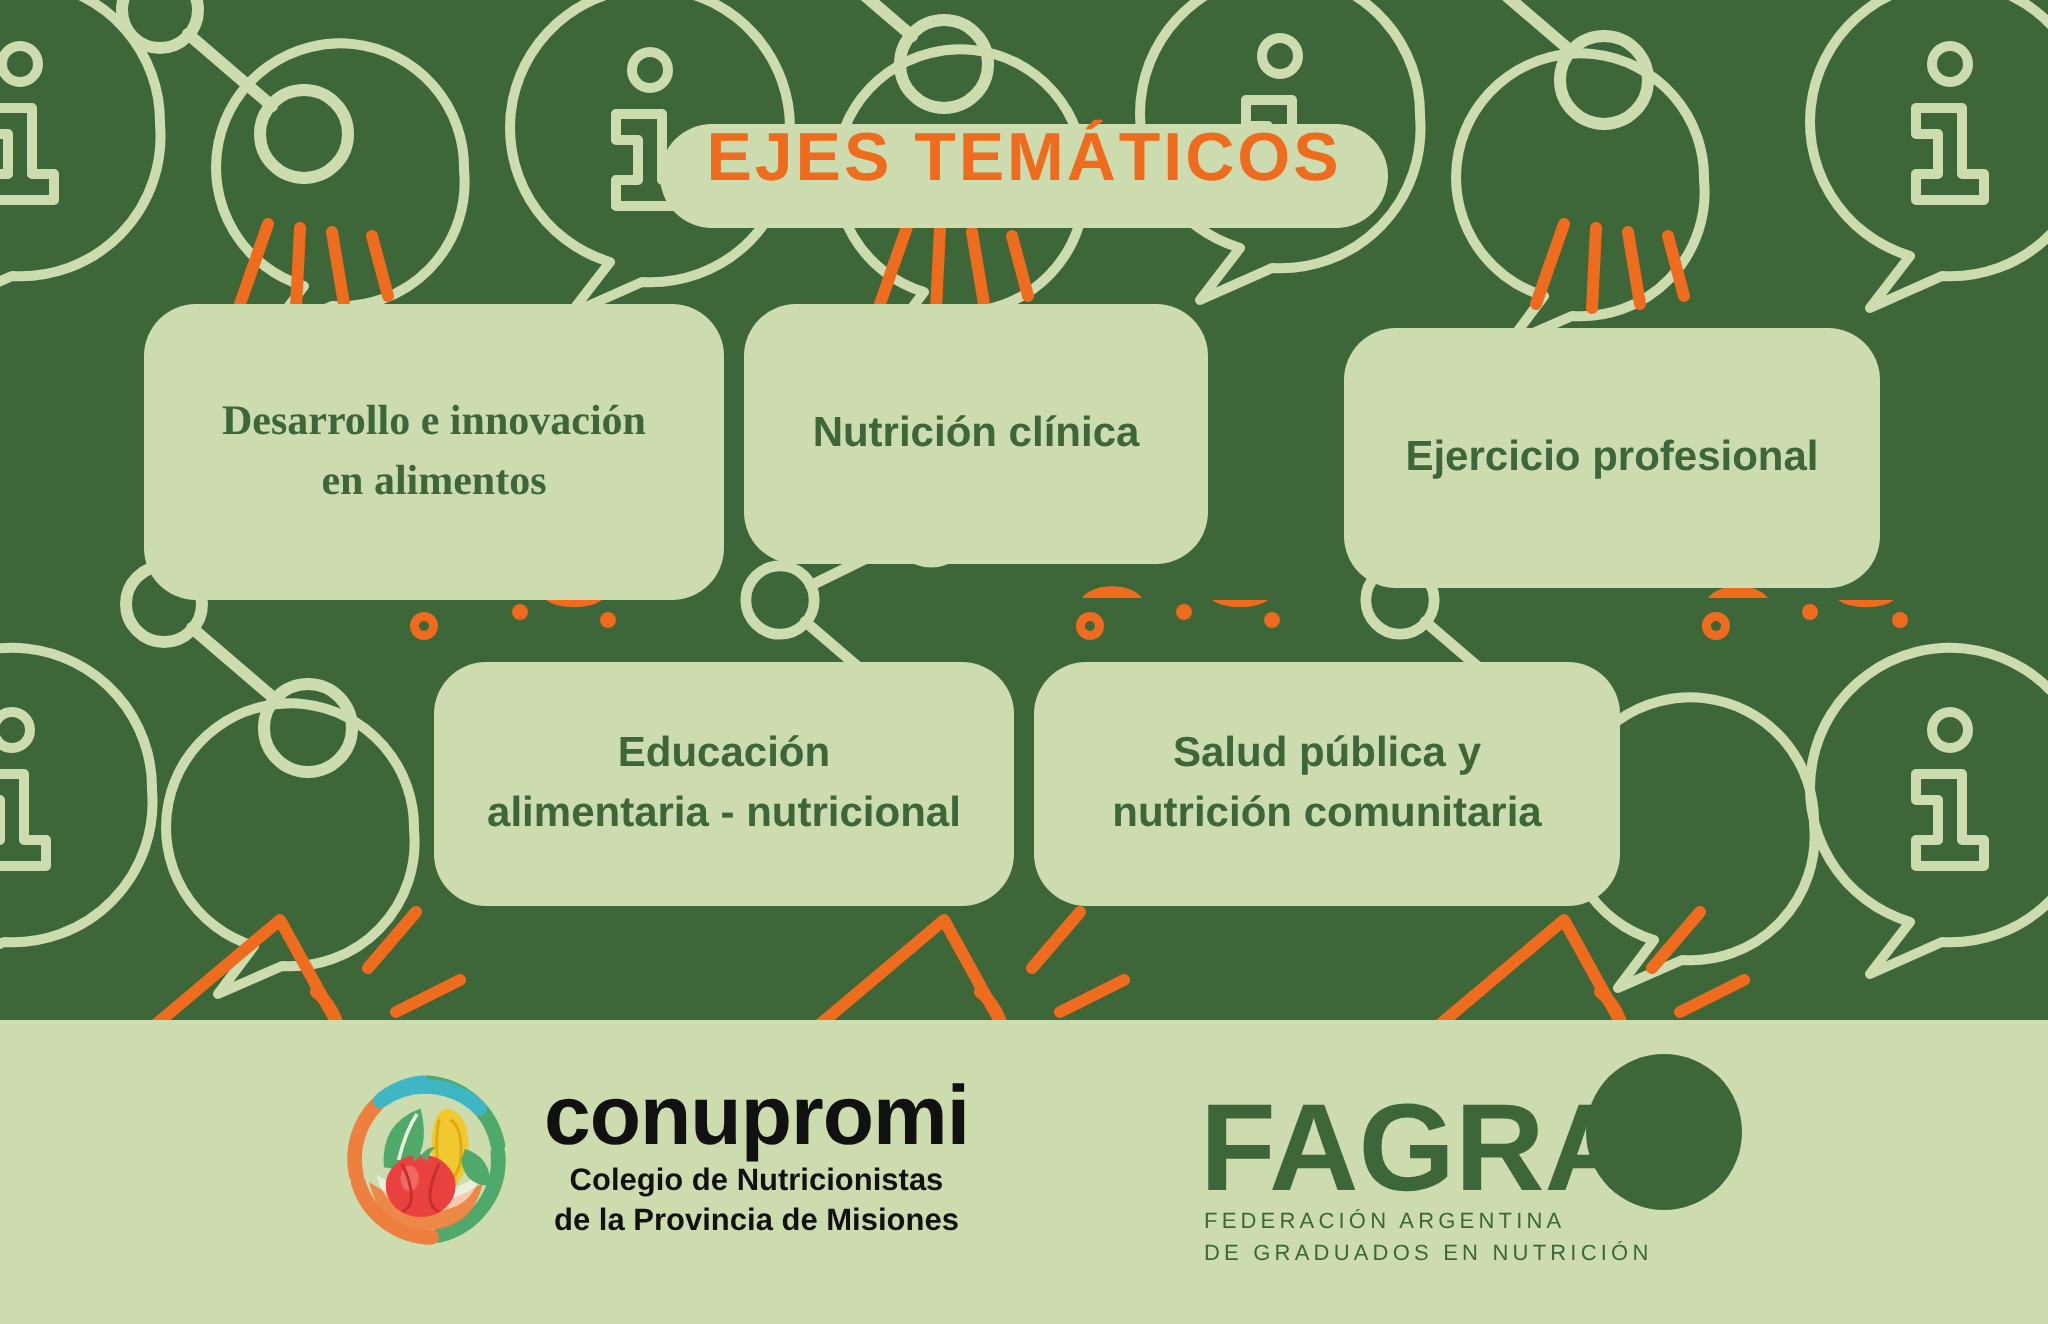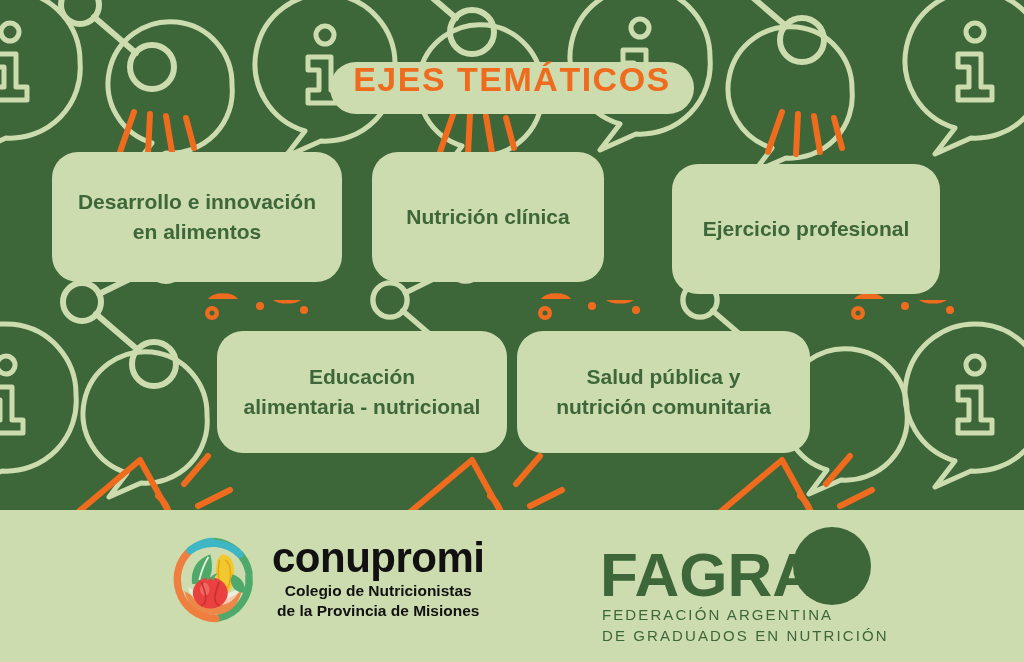--- a/index.html
+++ b/index.html
@@ -65,21 +65,21 @@
     padding: 6px 16px;
   }
   .card-label {
     color: #3d6639;
     font-size: 21px;
     font-weight: bold;
     line-height: 1.42;
     white-space: pre-line;
   }
 
-  .card-0 { left: 52px;  top: 152px; width: 290px; height: 130px; }
+  .card-0 { left: 72px;  top: 152px; width: 290px; height: 148px; font-family: Liberation Serif, serif; }
   .card-1 { left: 372px; top: 152px; width: 232px; height: 130px; }
   .card-2 { left: 672px; top: 164px; width: 268px; height: 130px; border-radius: 26px; }
   .card-3 { left: 217px; top: 331px; width: 290px; height: 122px; }
   .card-4 { left: 517px; top: 331px; width: 293px; height: 122px; }
 
   
   .footer {
     position: absolute;
     left: 0;
     bottom: 0;
@@ -140,21 +140,21 @@
     width: 78px;
     height: 78px;
     border-radius: 50%;
     background: #3d6639;
     z-index: 1;
   }
   .fagran-sub {
     position: absolute;
     left: 2px;
     top: 66px;
-    font-size: 15px;
+    font-size: 11px;
     color: #3d6639;
     letter-spacing: 2.1px;
     line-height: 1.42;
     white-space: pre-line;
     z-index: 2;
   }
 </style>
 </head>
 <body>
 

